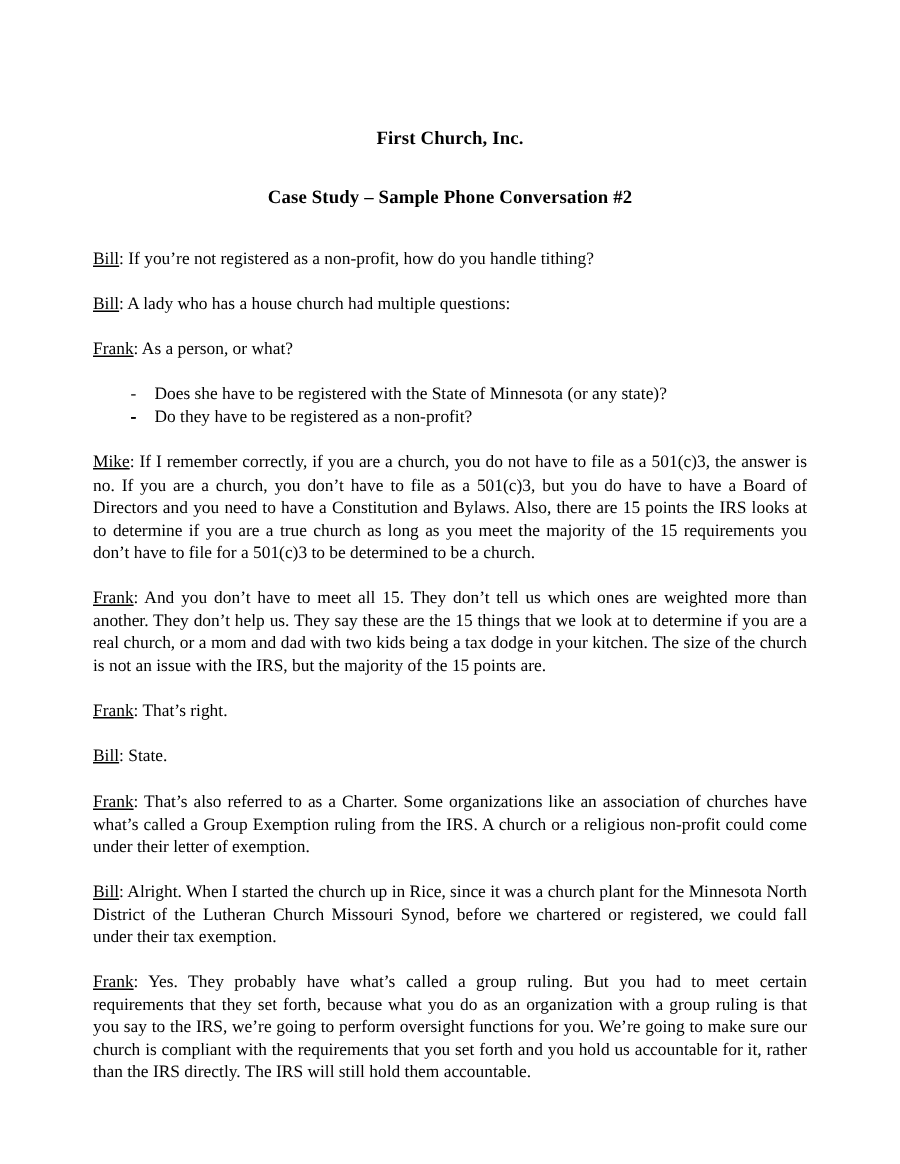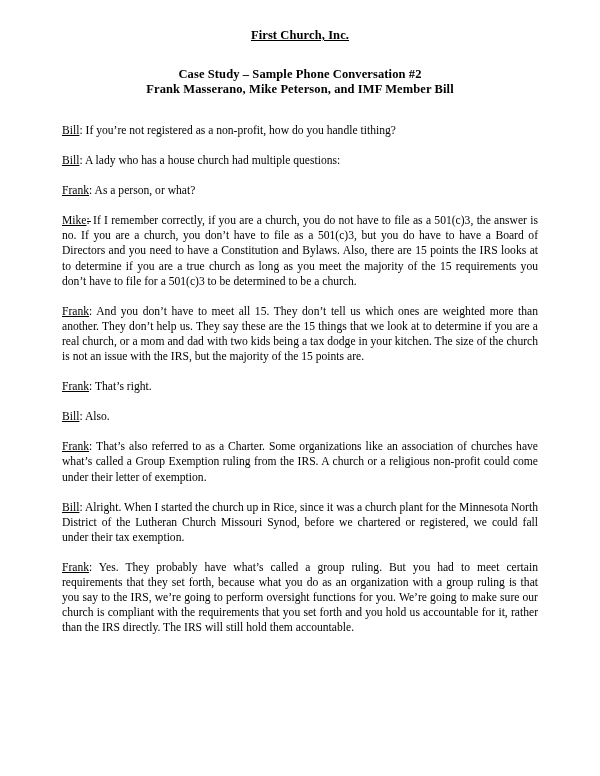--- a/index.html
+++ b/index.html
@@ -16,23 +16,22 @@
   }
   .page {
     position: relative;
     width: 600px;
     height: 776px;
     background: #ffffff;
     box-sizing: border-box;
     padding: 0;
   }
   .title-block {
-    padding-top: 28px;
+    padding-top: 85px;
     text-align: center;
-    text-decoration: underline;
   }
   .doc-title {
     font-size: 12.5px;
     font-weight: bold;
     line-height: 14px;
     letter-spacing: 0.1px;
   }
   .subtitle-block {
     margin-top: 25px;
     text-align: center;
@@ -84,46 +83,45 @@
 <body>
 
 <div class="page">
 
   <div class="title-block">
     <div class="doc-title">First Church, Inc.</div>
   </div>
 
   <div class="subtitle-block">
     <div class="subtitle-line">Case Study – Sample Phone Conversation #2</div>
-    <div class="subtitle-line">Frank Masserano, Mike Peterson, and IMF Member Bill</div>
   </div>
 
   <div class="body-block">
 
     <p class="para"><span class="speaker">Bill</span><span>: </span><span>If you’re not registered as a non-profit, how do you handle tithing?</span></p>
 
     <p class="para"><span class="speaker">Bill</span><span>: </span><span>A lady who has a house church had multiple questions:</span></p>
 
     <p class="para"><span class="speaker">Frank</span><span>: </span><span>As a person, or what?</span></p>
 
     <ul class="qlist">
+      <li><span class="dash">-</span><span>Does she have to be registered with the State of Minnesota (or any state)?</span></li>
       <li><span class="dash">-</span></li>
       <li><span class="dash">-</span></li>
-      <li><span class="dash">-</span></li>
-      <li><span class="dash">-</span></li>
+      <li><span class="dash">-</span><span>Do they have to be registered as a non-profit?</span></li>
     </ul>
 
     <p class="para"><span class="speaker">Mike</span><span>: </span><span>If I remember correctly, if you are a church, you do not have to file as a 501(c)3, the answer is no. If you are a church, you don’t have to file as a 501(c)3, but you do have to have a Board of Directors and you need to have a Constitution and Bylaws. Also, there are 15 points the IRS looks at to determine if you are a true church as long as you meet the majority of the 15 requirements you don’t have to file for a 501(c)3 to be determined to be a church.</span></p>
 
     <p class="para"><span class="speaker">Frank</span><span>: </span><span>And you don’t have to meet all 15. They don’t tell us which ones are weighted more than another. They don’t help us. They say these are the 15 things that we look at to determine if you are a real church, or a mom and dad with two kids being a tax dodge in your kitchen. The size of the church is not an issue with the IRS, but the majority of the 15 points are.</span></p>
 
 
     <p class="para"><span class="speaker">Frank</span><span>: </span><span>That’s right.</span></p>
 
-    <p class="para"><span class="speaker">Bill</span><span>: </span><span>Also.</span></p>
+    <p class="para"><span class="speaker">Bill</span><span>: </span><span>State.</span></p>
 
     <p class="para"><span class="speaker">Frank</span><span>: </span><span>That’s also referred to as a Charter. Some organizations like an association of churches have what’s called a Group Exemption ruling from the IRS. A church or a religious non-profit could come under their letter of exemption.</span></p>
 
     <p class="para"><span class="speaker">Bill</span><span>: </span><span>Alright. When I started the church up in Rice, since it was a church plant for the Minnesota North District of the Lutheran Church Missouri Synod, before we chartered or registered, we could fall under their tax exemption.</span></p>
 
     <p class="para"><span class="speaker">Frank</span><span>: </span><span>Yes. They probably have what’s called a group ruling. But you had to meet certain requirements that they set forth, because what you do as an organization with a group ruling is that you say to the IRS, we’re going to perform oversight functions for you. We’re going to make sure our church is compliant with the requirements that you set forth and you hold us accountable for it, rather than the IRS directly. The IRS will still hold them accountable.</span></p>
 
   </div>
 </div>
 

